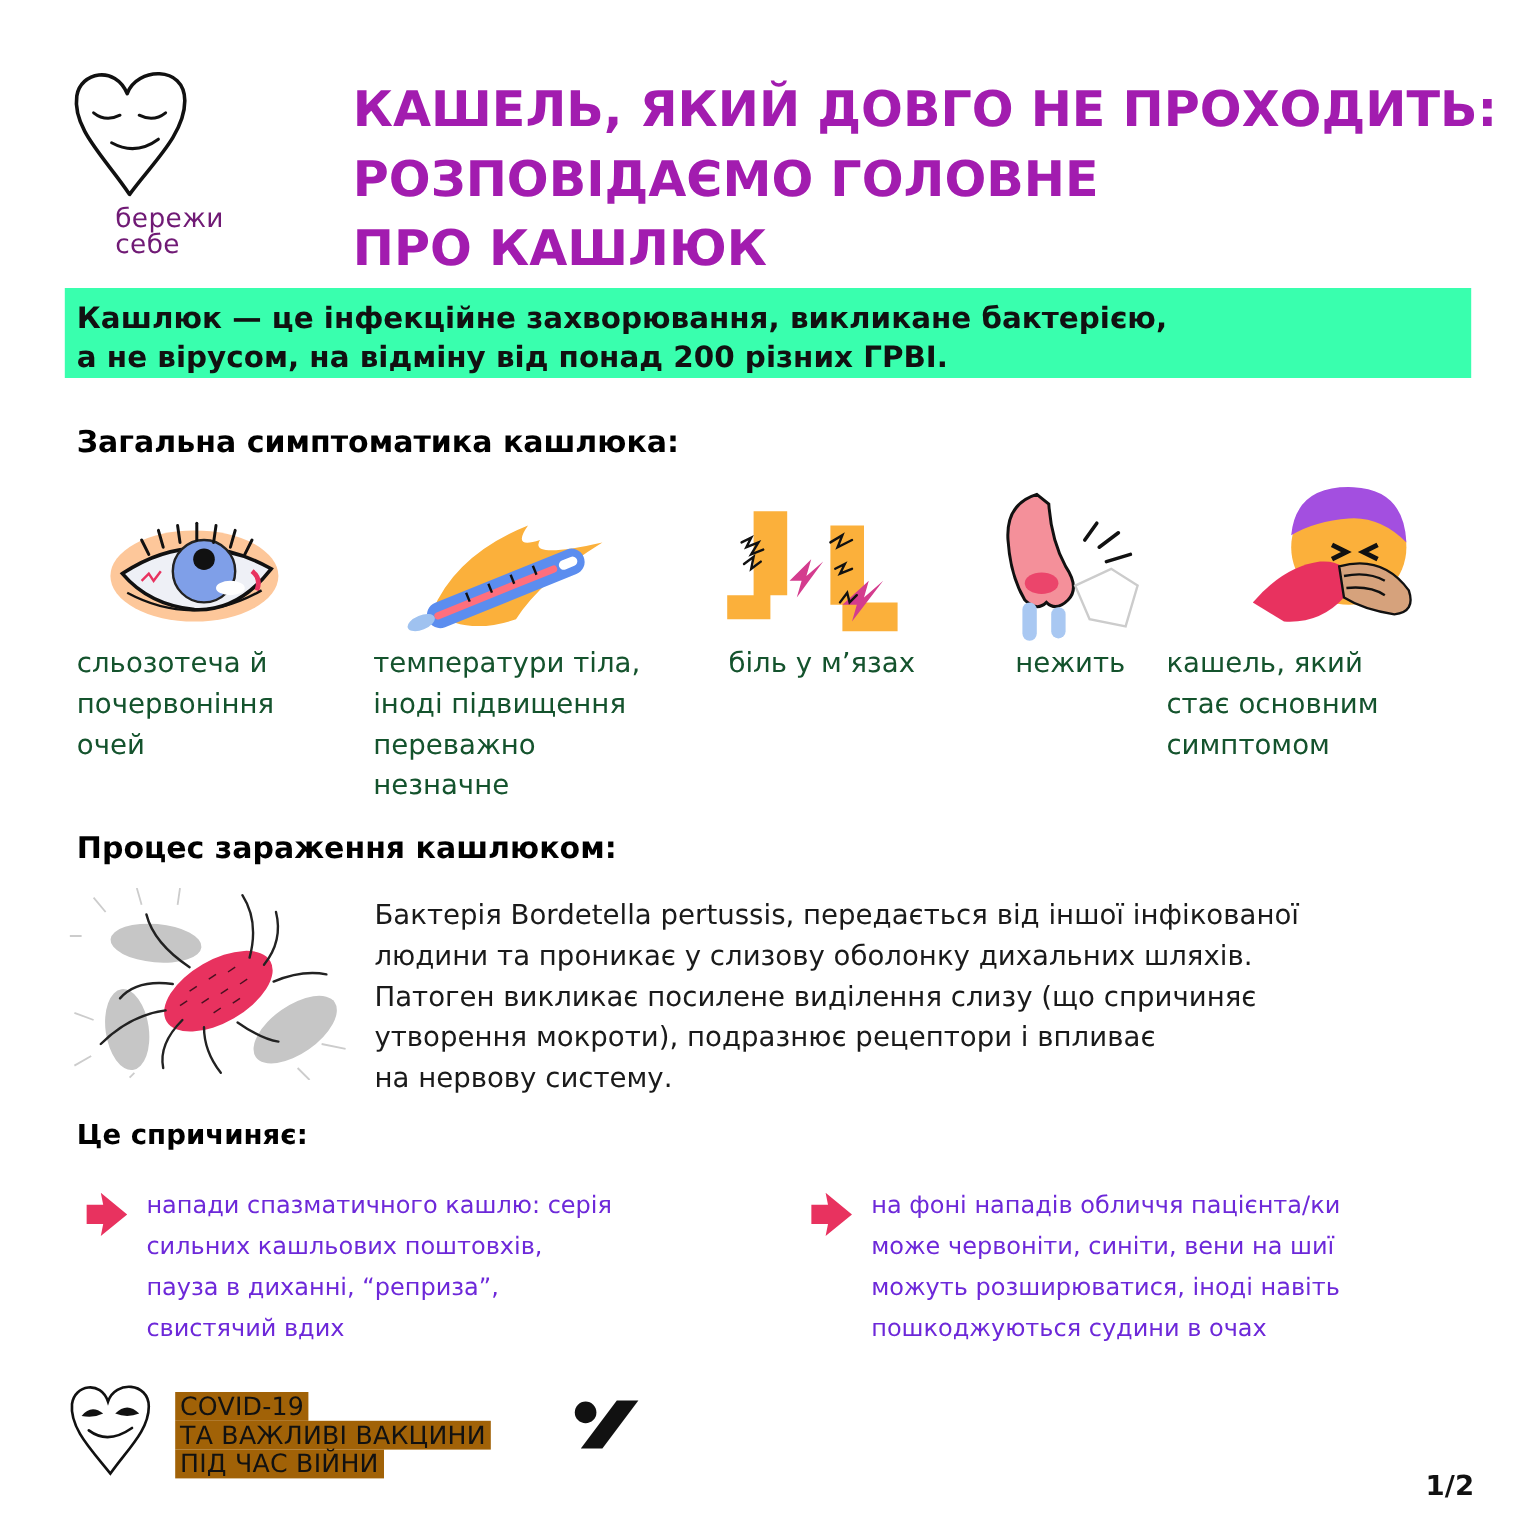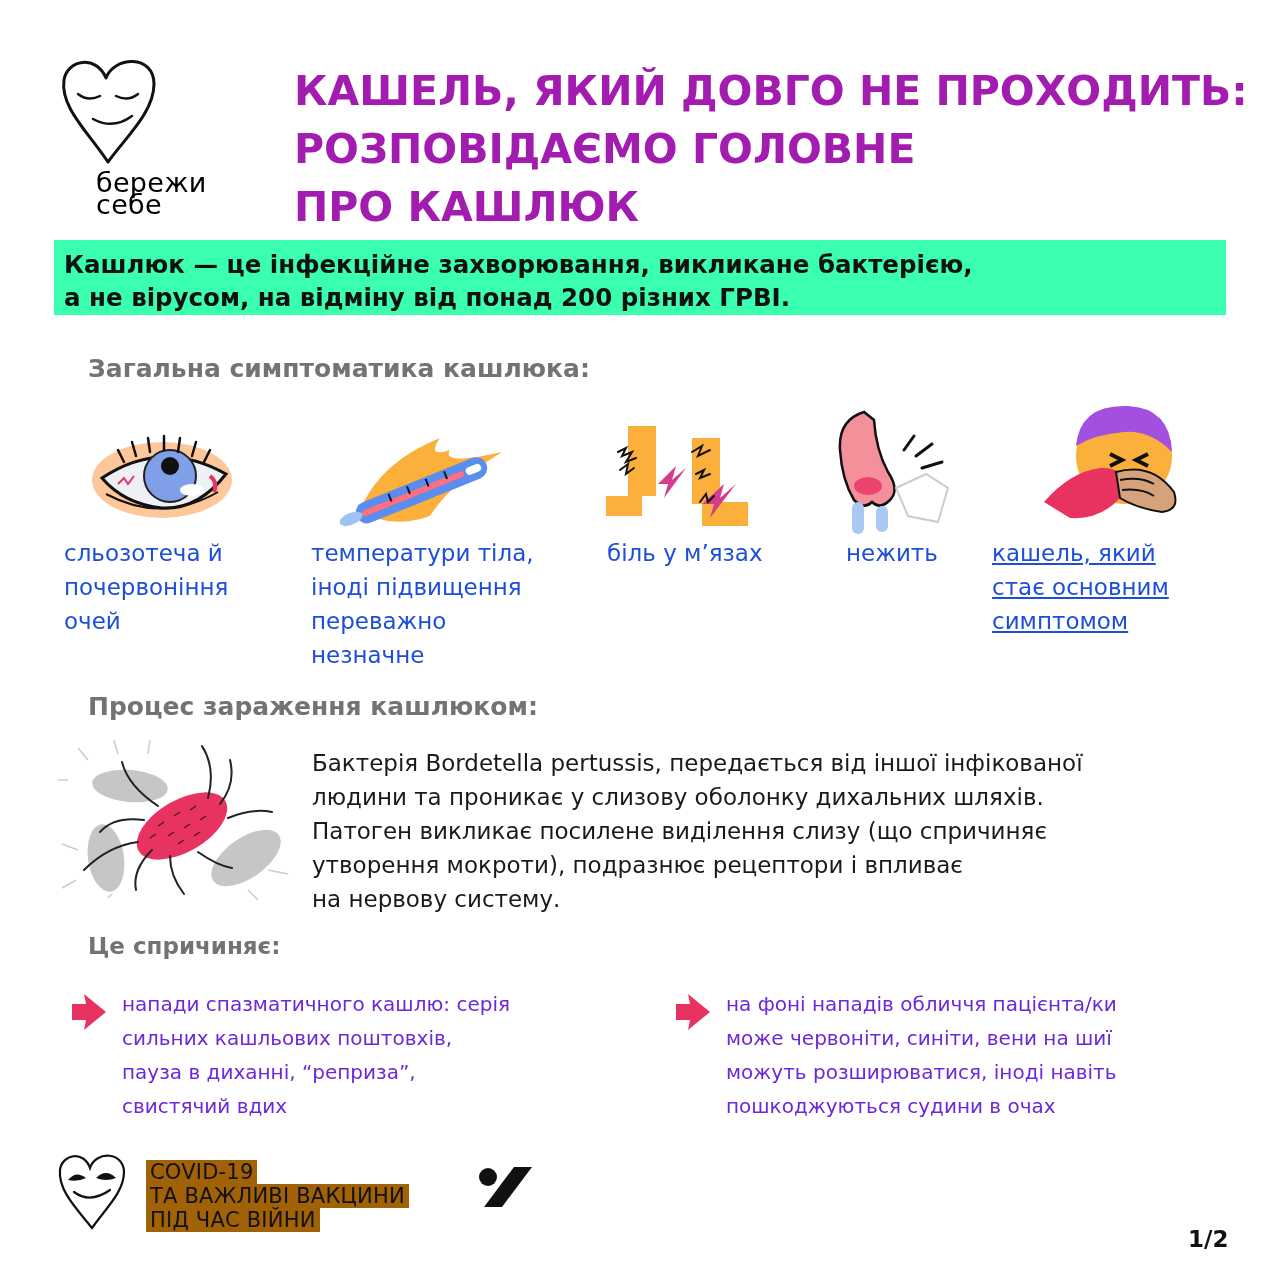--- a/index.html
+++ b/index.html
@@ -3,34 +3,34 @@
 <meta charset="utf-8">
 <style>
   * { box-sizing: border-box; margin: 0; padding: 0; }
   html, body { width: 1280px; height: 1280px; background: #ffffff; overflow: hidden; }
   body { position: relative; font-family: "DejaVu Sans", "Liberation Sans", sans-serif; color: #111; }
 
   .abs { position: absolute; }
 
   
   .logo-heart { left: 58px; top: 52px; width: 100px; height: 120px; }
-  .logo-text { left: 96px; top: 172px; font-size: 27px; line-height: 22px; font-weight: 400; letter-spacing: 0.3px; color: #000000; }
+  .logo-text { left: 96px; top: 172px; font-size: 22px; line-height: 22px; font-weight: 400; letter-spacing: 0.3px; color: #701a75; }
   .title { left: 294px; top: 62px; font-size: 41px; line-height: 58px; font-weight: 700; letter-spacing: 0px; color: #a21caf; }
   .title div { white-space: nowrap; }
 
   
   .banner { left: 54px; top: 240px; width: 1172px; height: 75px; background: #39ffae; padding: 8px 0 0 10px; }
   .banner div { font-size: 24.5px; line-height: 33px; font-weight: 700; color: #111; white-space: nowrap; }
 
   
-  .h2 { font-size: 25px; font-weight: 700; color: #737373; white-space: nowrap; margin-left: 24px; }
+  .h2 { font-size: 25px; font-weight: 700; color: #000000; white-space: nowrap; }
 
   
   .sym-icon { position: absolute; }
-  .sym-label { position: absolute; font-size: 23px; line-height: 34px; color: #1d4ed8; white-space: nowrap; }
+  .sym-label { position: absolute; font-size: 23px; line-height: 34px; color: #14532d; white-space: nowrap; }
 
   
   .para { left: 312px; top: 746px; font-size: 23px; line-height: 34px; color: #1a1a1a; }
   .para div { white-space: nowrap; }
 
   
   .bullet-arrow { position: absolute; width: 34px; height: 36px; }
   .bullet-text { position: absolute; font-size: 20px; line-height: 34px; color: #6d28d9; }
   .bullet-text div { white-space: nowrap; }
 
@@ -166,21 +166,21 @@
   <div>іноді підвищення</div>
   <div>переважно</div>
   <div>незначне</div>
 </div>
 <div class="sym-label" style="left:607px; top:536px;">
   <div>біль у м’язах</div>
 </div>
 <div class="sym-label" style="left:846px; top:536px;">
   <div>нежить</div>
 </div>
-<div class="sym-label" style="left:992px; top:536px;text-decoration:underline;">
+<div class="sym-label" style="left:972px; top:536px;">
   <div>кашель, який</div>
   <div>стає основним</div>
   <div>симптомом</div>
 </div>
 
 <div class="abs h2" style="left:64px; top:692px;">Процес зараження кашлюком:</div>
 
 <div class="abs" style="left:58px; top:740px; width:236px; height:160px;">
   <svg width="236" height="160" viewBox="0 0 236 160">
     <g stroke="#ccc" stroke-width="1.5" fill="none">

